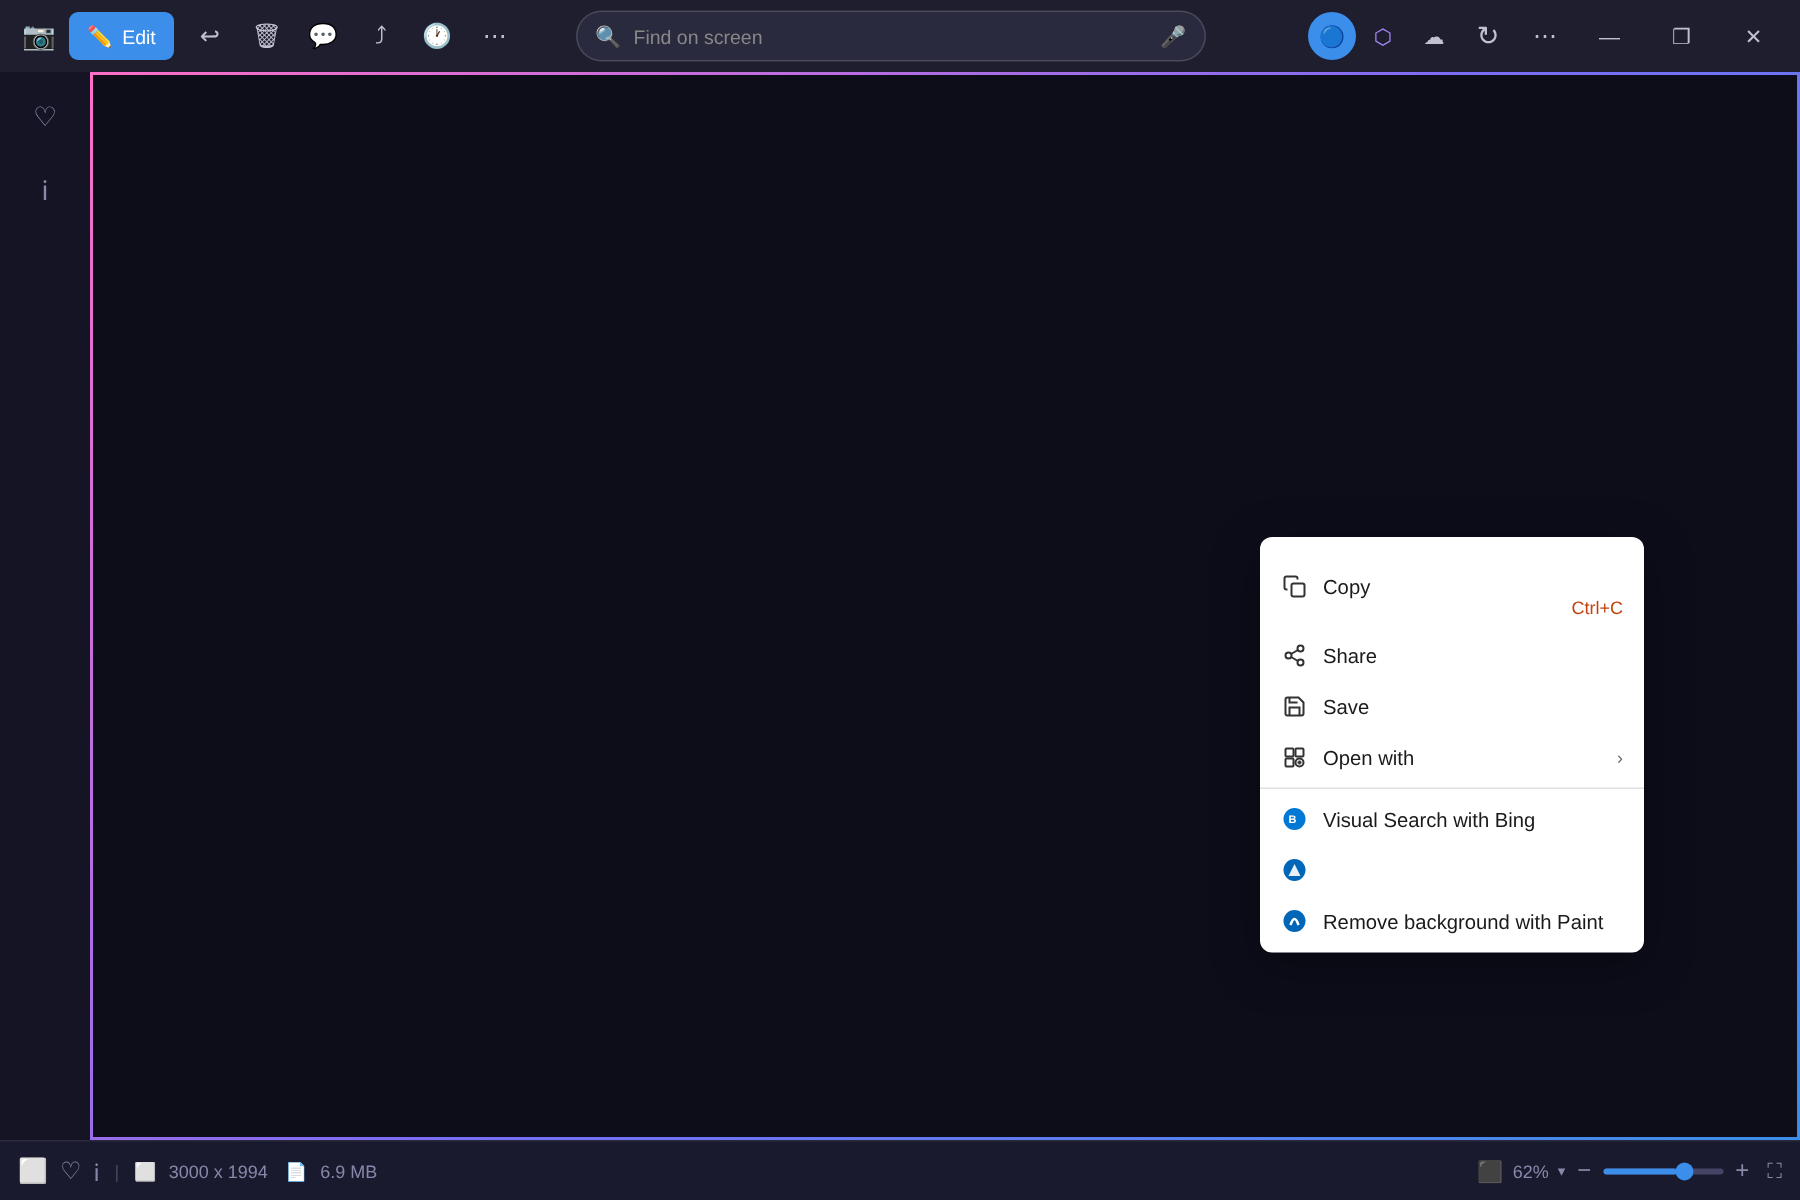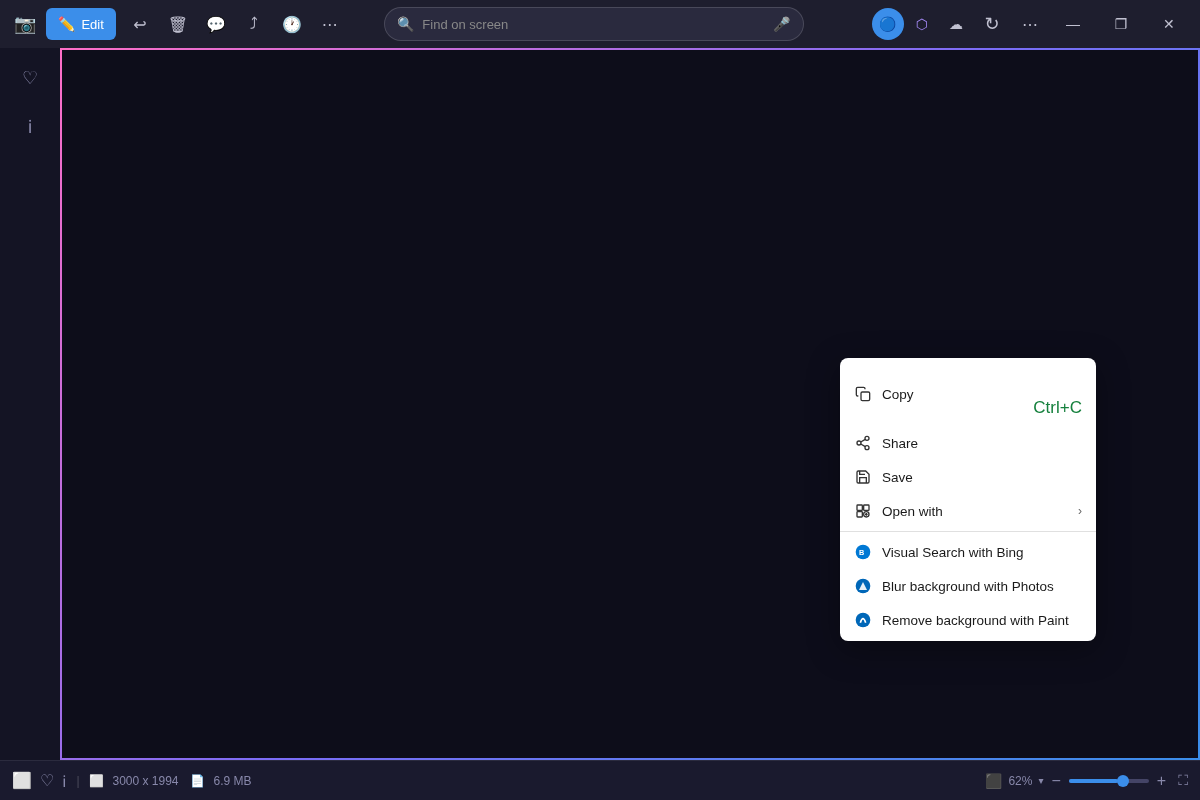--- a/index.html
+++ b/index.html
@@ -197,22 +197,22 @@
       display: flex;
       align-items: center;
       justify-content: center;
       font-size: 14px;
       color: #333;
       flex-shrink: 0;
     }
 
     .ctx-item .ctx-shortcut {
       margin-left: auto;
-      font-size: 17px;
-      color: #15803d;
+      font-size: 12px;
+      color: #c2410c;
       margin-top: 28px;
     }
 
     .ctx-item .ctx-arrow {
       margin-left: auto;
       font-size: 12px;
       color: #666;
     }
 
     .ctx-divider {
@@ -543,21 +543,20 @@
         </span>
         <span>Visual Search with Bing</span>
       </div>
       <div class="ctx-item">
         <span class="ctx-icon ctx-icon-blue">
           <svg width="16" height="16" viewBox="0 0 24 24">
             <circle cx="12" cy="12" r="11" fill="#0067b8"></circle>
             <path d="M6 18 L12 6 L18 18 Z" fill="white" opacity="0.9"></path>
           </svg>
         </span>
-        <span>Blur background with Photos</span>
       </div>
       <div class="ctx-item">
         <span class="ctx-icon ctx-icon-blue">
           <svg width="16" height="16" viewBox="0 0 24 24">
             <circle cx="12" cy="12" r="11" fill="#0067b8"></circle>
             <path d="M8 16 Q12 4 16 16" fill="none" stroke="white" stroke-width="2.5"></path>
           </svg>
         </span>
         <span>Remove background with Paint</span>
       </div>

